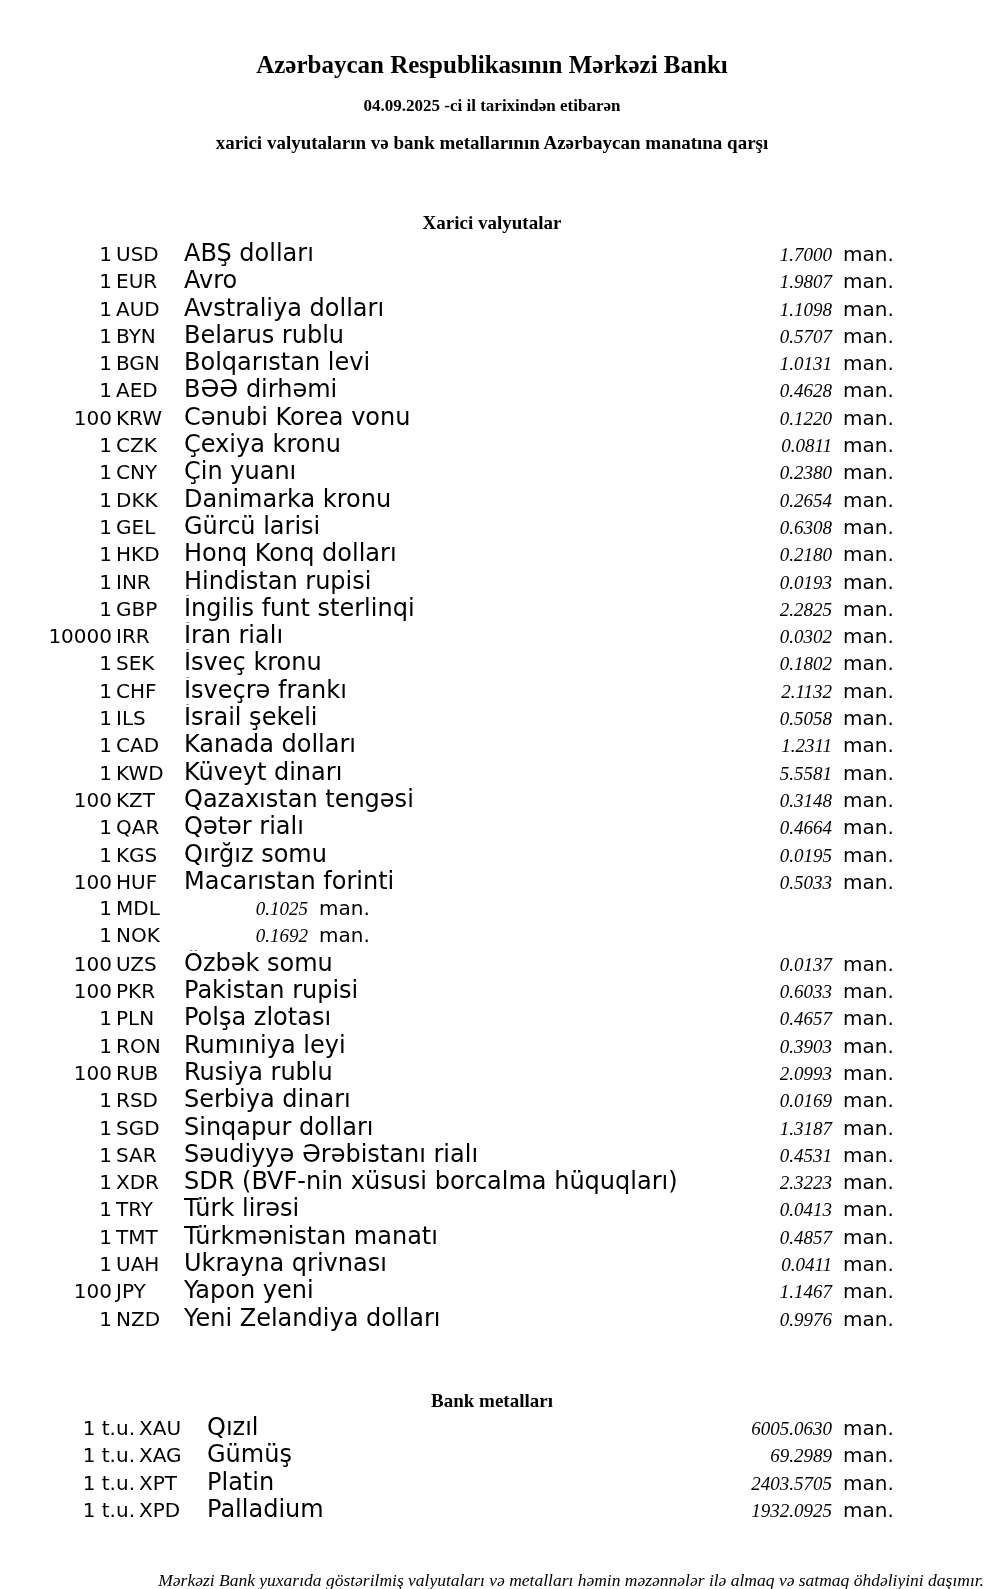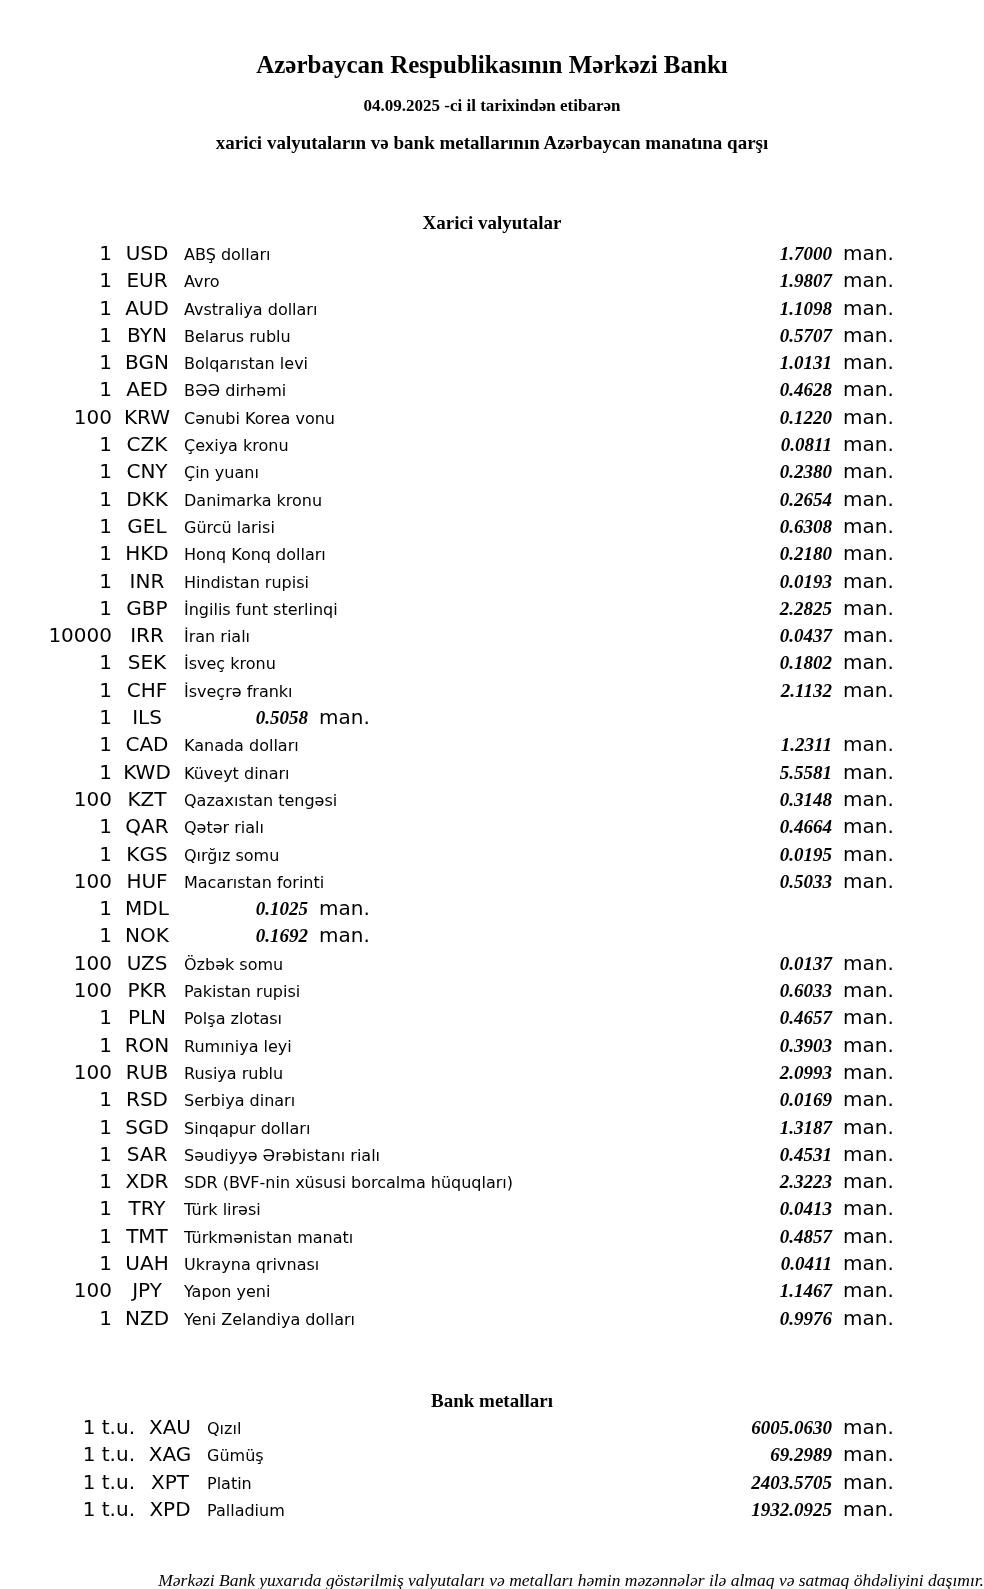--- a/index.html
+++ b/index.html
@@ -50,36 +50,36 @@
   .metal-rows .row{height:27.5px;line-height:27.5px;}
   .qty{
     width:112px;flex:none;
     text-align:right;
     font-size:20px;
     white-space:nowrap;
   }
   .code{
     width:62px;flex:none;
     margin-left:4px;
-    text-align:center;
+    text-align:left;
     font-size:20px;
   }
   .name{
     flex:1;
     margin-left:6px;
-    font-size:16px;
+    font-size:24px;
     white-space:nowrap;
     overflow:hidden;
   }
   .rate{
     width:130px;flex:none;
     text-align:right;
     font-family:"Liberation Serif",serif;
     font-style:italic;
-    font-weight:bold;
+    font-weight:normal;
     font-size:19px;
     white-space:nowrap;
   }
   .unit{
     width:50px;flex:none;
     margin-left:11px;
     font-size:20px;
   }
   .doc-footer{
     font-family:"Liberation Serif",serif;
@@ -208,21 +208,21 @@
     <span class="code">GBP</span>
     <span class="name">İngilis funt sterlinqi</span>
     <span class="rate">2.2825</span>
     <span class="unit">man.</span>
   </div>
 
   <div class="row">
     <span class="qty">10000</span>
     <span class="code">IRR</span>
     <span class="name">İran rialı</span>
-    <span class="rate">0.0437</span>
+    <span class="rate">0.0302</span>
     <span class="unit">man.</span>
   </div>
 
   <div class="row">
     <span class="qty">1</span>
     <span class="code">SEK</span>
     <span class="name">İsveç kronu</span>
     <span class="rate">0.1802</span>
     <span class="unit">man.</span>
   </div>
@@ -231,20 +231,21 @@
     <span class="qty">1</span>
     <span class="code">CHF</span>
     <span class="name">İsveçrə frankı</span>
     <span class="rate">2.1132</span>
     <span class="unit">man.</span>
   </div>
 
   <div class="row">
     <span class="qty">1</span>
     <span class="code">ILS</span>
+    <span class="name">İsrail şekeli</span>
     <span class="rate">0.5058</span>
     <span class="unit">man.</span>
   </div>
 
   <div class="row">
     <span class="qty">1</span>
     <span class="code">CAD</span>
     <span class="name">Kanada dolları</span>
     <span class="rate">1.2311</span>
     <span class="unit">man.</span>

